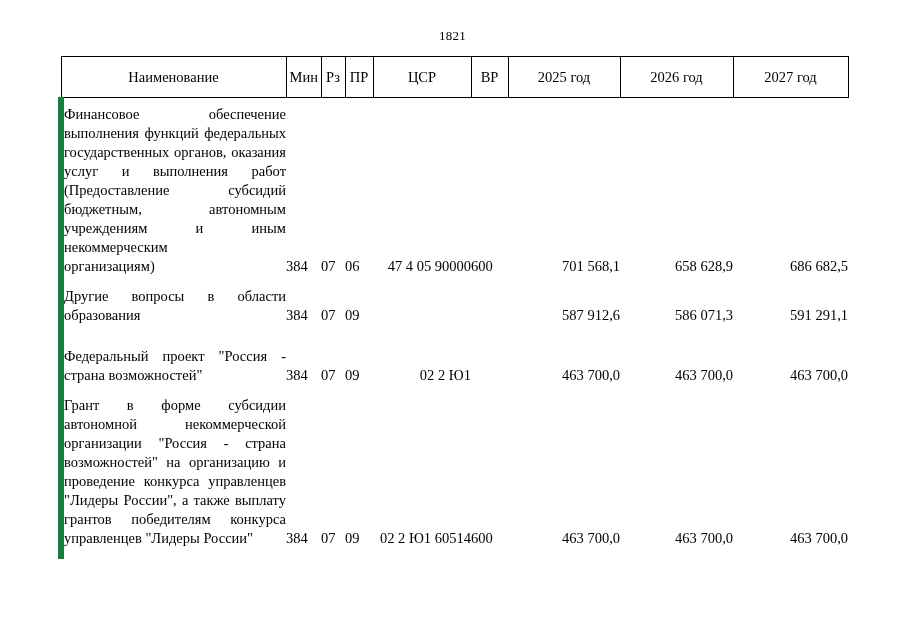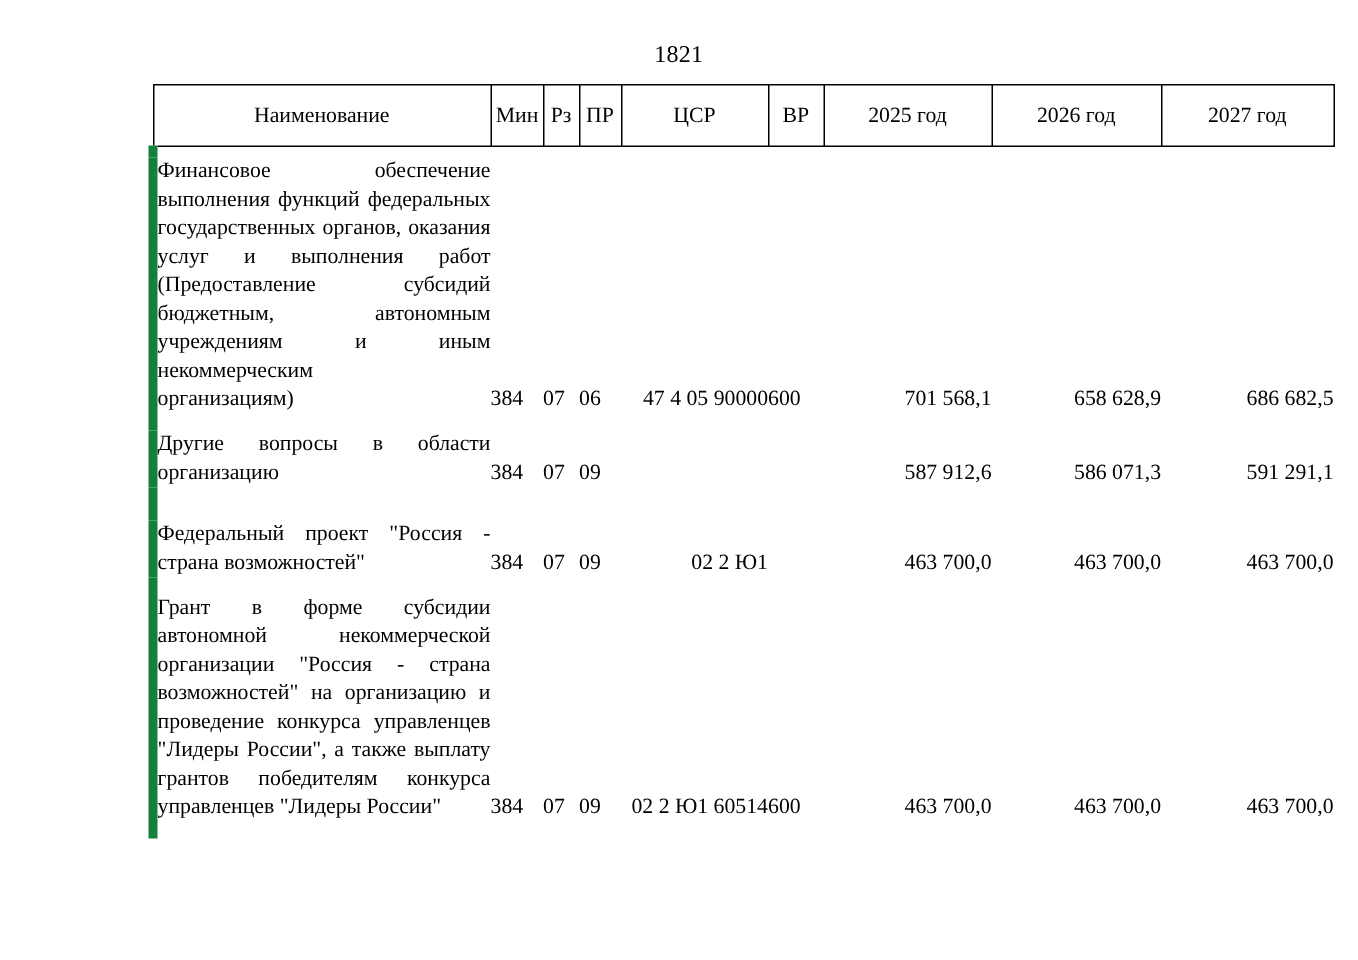--- a/index.html
+++ b/index.html
@@ -16,38 +16,37 @@
     position: relative;
   }
 
   
   .page-number {
     position: absolute;
     top: 28px;
     left: 0;
     width: 905px;
     text-align: center;
-    font-size: 16px;
+    font-size: 13px;
     letter-spacing: 0.2px;
   }
 
   
   .table-wrap {
     position: absolute;
     left: 58px;
     top: 56px;
     width: 787px;
   }
 
   table.budget {
     border-collapse: collapse;
     table-layout: fixed;
     width: 787px;
     font-size: 14.5px;
-    margin-left: 41px;
   }
 
   
   table.budget thead th {
     border: 1px solid #000;
     font-weight: normal;
     text-align: center;
     vertical-align: middle;
     height: 36px;
     padding: 2px 3px;
@@ -173,21 +172,21 @@
         <td class="num-cell align-bottom">686 682,5</td>
       </tr>
 
       <tr class="spacer">
         <td colspan="9"></td>
       </tr>
 
       <tr>
         <td class="name-cell align-bottom">
           <span>Другие вопросы в области</span>
-          <span class="last-line">организацию</span>
+          <span class="last-line">образования</span>
         </td>
         <td class="code-cell align-bottom">384</td>
         <td class="code-cell align-bottom">07</td>
         <td class="code-cell align-bottom">09</td>
         <td class="csr-cell align-bottom"></td>
         <td class="code-cell align-bottom"></td>
         <td class="num-cell align-bottom">587 912,6</td>
         <td class="num-cell align-bottom">586 071,3</td>
         <td class="num-cell align-bottom">591 291,1</td>
       </tr>

